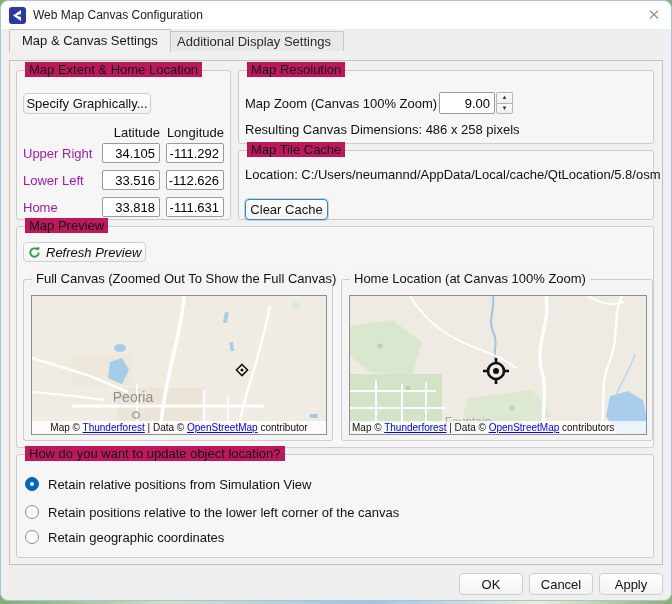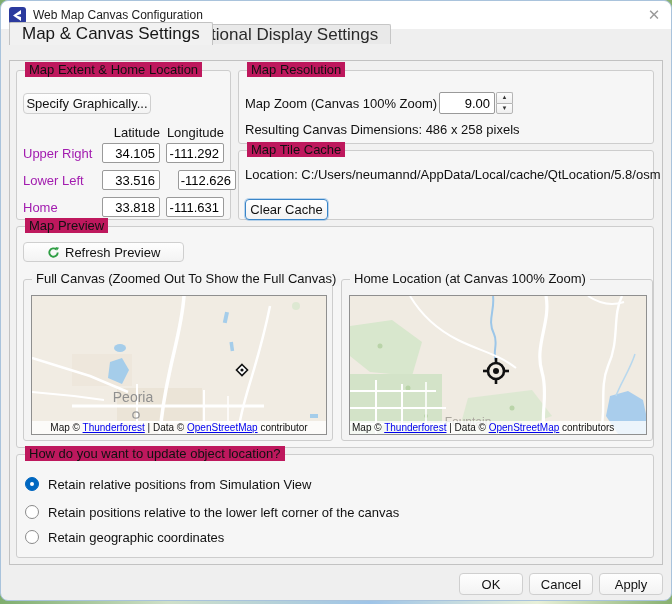--- a/index.html
+++ b/index.html
@@ -13,21 +13,21 @@
     background:#efefef; border:1px solid #a9c3dc; border-radius:8px;
     overflow:hidden; display:flex; flex-direction:column;
   }
   
   .titlebar{ height:28px; background:#ffffff; display:flex; align-items:center; padding:0 8px; flex:0 0 auto; border-top-left-radius:8px; border-top-right-radius:8px;}
   .appicon{ width:17px; height:17px; margin-right:7px; flex:0 0 auto;}
   .titletext{ font-size:12px; color:#1b1b1b; flex:1 1 auto; }
   .closebtn{ width:18px; height:18px; color:#9a9a9a; font-size:15px; line-height:18px; text-align:center; cursor:default;}
   
   .tabbar{ height:31px; position:relative; flex:0 0 auto;}
-  .tab{ position:absolute; bottom:16px; font-size:17px; color:#161616; padding:0 12px; display:flex; align-items:center; justify-content:center;}
+  .tab{ position:absolute; bottom:9px; font-size:13px; color:#161616; padding:0 12px; display:flex; align-items:center; justify-content:center;}
   .tab.active{ left:8px; height:23px; background:#f1f1f1; border:1px solid #c2c2c2; border-bottom:none; border-top-left-radius:2px; border-top-right-radius:2px; z-index:3; margin-bottom:-1px; padding-bottom:1px;}
   .tab.inactive{ left:163px; height:20px; background:#e9e9e9; border:1px solid #c6c6c6; border-bottom:none; border-top-left-radius:2px; border-top-right-radius:2px; z-index:1; color:#2a2a2a;}
   
   .pane{ margin:0 8px; height:505px; background:#f1f1f1; border:1px solid #c2c2c2; position:relative; flex:0 0 auto; z-index:2;}
   .group{ position:absolute; border:1px solid #cdcdcd; border-radius:3px; background:#f6f6f6;}
   .gtitle{ position:absolute; top:-9px; left:8px; background:#be185d; padding:0 4px; font-size:13px; color:#111; white-space:nowrap;}
   .btn{ background:linear-gradient(#fefefe,#f3f3f3); border:1px solid #cfcfcf; border-radius:4px; font-size:13px; color:#111; display:inline-flex; align-items:center; justify-content:center; font-family:inherit;}
   .field{ background:#fff; border:1px solid #9a9a9a; border-radius:2px; font-size:13px; color:#000; text-align:right; padding:0 4px; display:flex; align-items:center; justify-content:flex-end;}
   .lbl{ font-size:13px; color:#111; position:absolute; white-space:nowrap;}
   
@@ -85,21 +85,21 @@
       <button class="btn ext-btn">Specify Graphically...</button>
       <div class="hdr" style="left:85px;top:54px;width:58px;">Latitude</div>
       <div class="hdr" style="left:149px;top:54px;width:58px;">Longitude</div>
 
       <div class="ext-row-label" style="top:75px;">Upper Right</div>
       <div class="field ext-field" style="left:85px;top:72px;">34.105</div>
       <div class="field ext-field" style="left:149px;top:72px;">-111.292</div>
 
       <div class="ext-row-label" style="top:102px;">Lower Left</div>
       <div class="field ext-field" style="left:85px;top:99px;">33.516</div>
-      <div class="field ext-field" style="left:161px;top:99px;">-112.626</div>
+      <div class="field ext-field" style="left:149px;top:99px;">-112.626</div>
 
       <div class="ext-row-label" style="top:129px;">Home</div>
       <div class="field ext-field" style="left:85px;top:126px;">33.818</div>
       <div class="field ext-field" style="left:149px;top:126px;">-111.631</div>
     </div>
 
     <div class="group" style="left:228px;top:9px;width:416px;height:74px;">
       <div class="gtitle">Map Resolution</div>
       <div class="lbl" style="left:6px;top:25px;">Map Zoom (Canvas 100% Zoom)</div>
       <div class="spin">
@@ -114,21 +114,21 @@
 
     <div class="group" style="left:228px;top:89px;width:416px;height:70px;">
       <div class="gtitle">Map Tile Cache</div>
       <div class="lbl" style="left:6px;top:16px;">Location: C:/Users/neumannd/AppData/Local/cache/QtLocation/5.8/osm</div>
       <button class="btn clear-cache">Clear Cache</button>
     </div>
 
     <div class="group" style="left:6px;top:165px;width:638px;height:222px;">
       <div class="gtitle">Map Preview</div>
 
-      <button class="btn" style="position:absolute;left:6px;top:15px;height:20px;padding:0 23px;">
+      <button class="btn" style="position:absolute;left:6px;top:15px;height:20px;padding:0 4px;font-style:italic;">
         <svg class="refresh-ico" viewBox="0 0 14 14">
           <path d="M11.5 7a4.5 4.5 0 1 1-1.4-3.25" fill="none" stroke="#2f9e44" stroke-width="2"></path>
           <polygon points="9.2,1.2 13,1.8 10.6,5" fill="#2f9e44"></polygon>
         </svg>
         <span>Refresh Preview</span>
       </button>
 
       <div class="group" style="left:6px;top:52px;width:310px;height:162px;background:#f4f4f4;">
         <div class="gtitle" style="background:#f4f4f4;">Full Canvas (Zoomed Out To Show the Full Canvas)</div>
         <div class="mapframe" style="left:7px;top:15px;width:296px;height:140px;">

